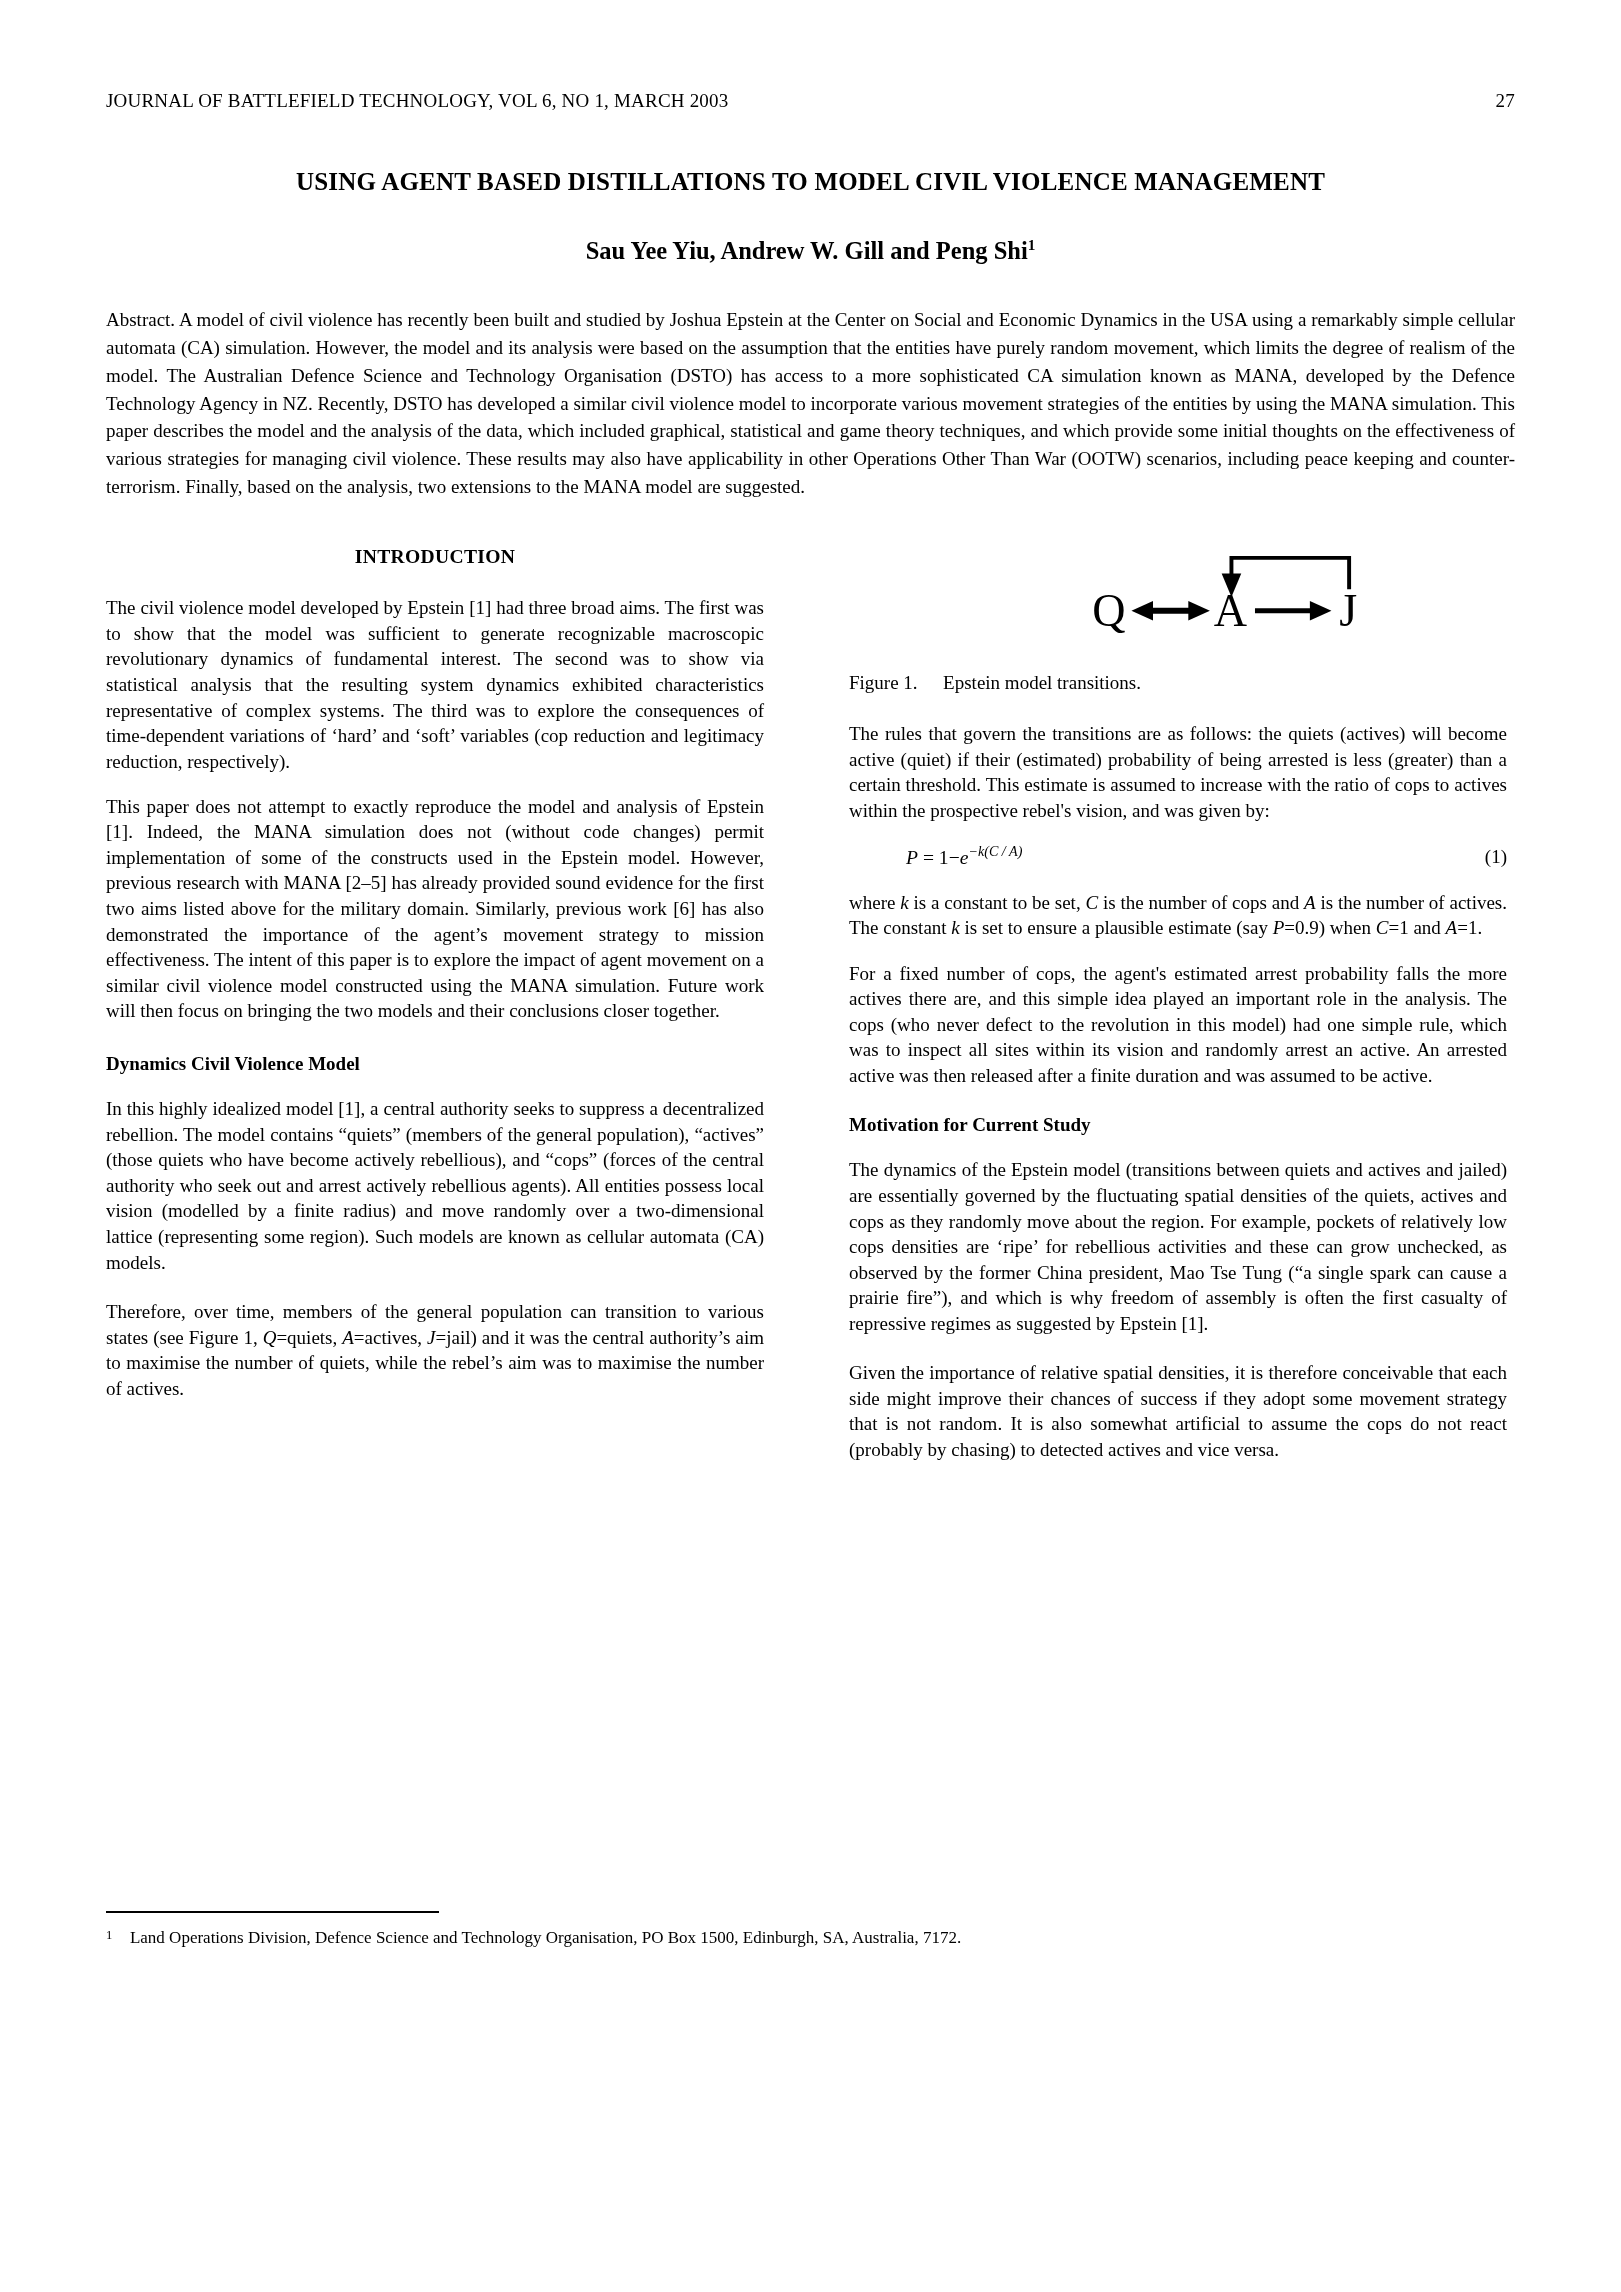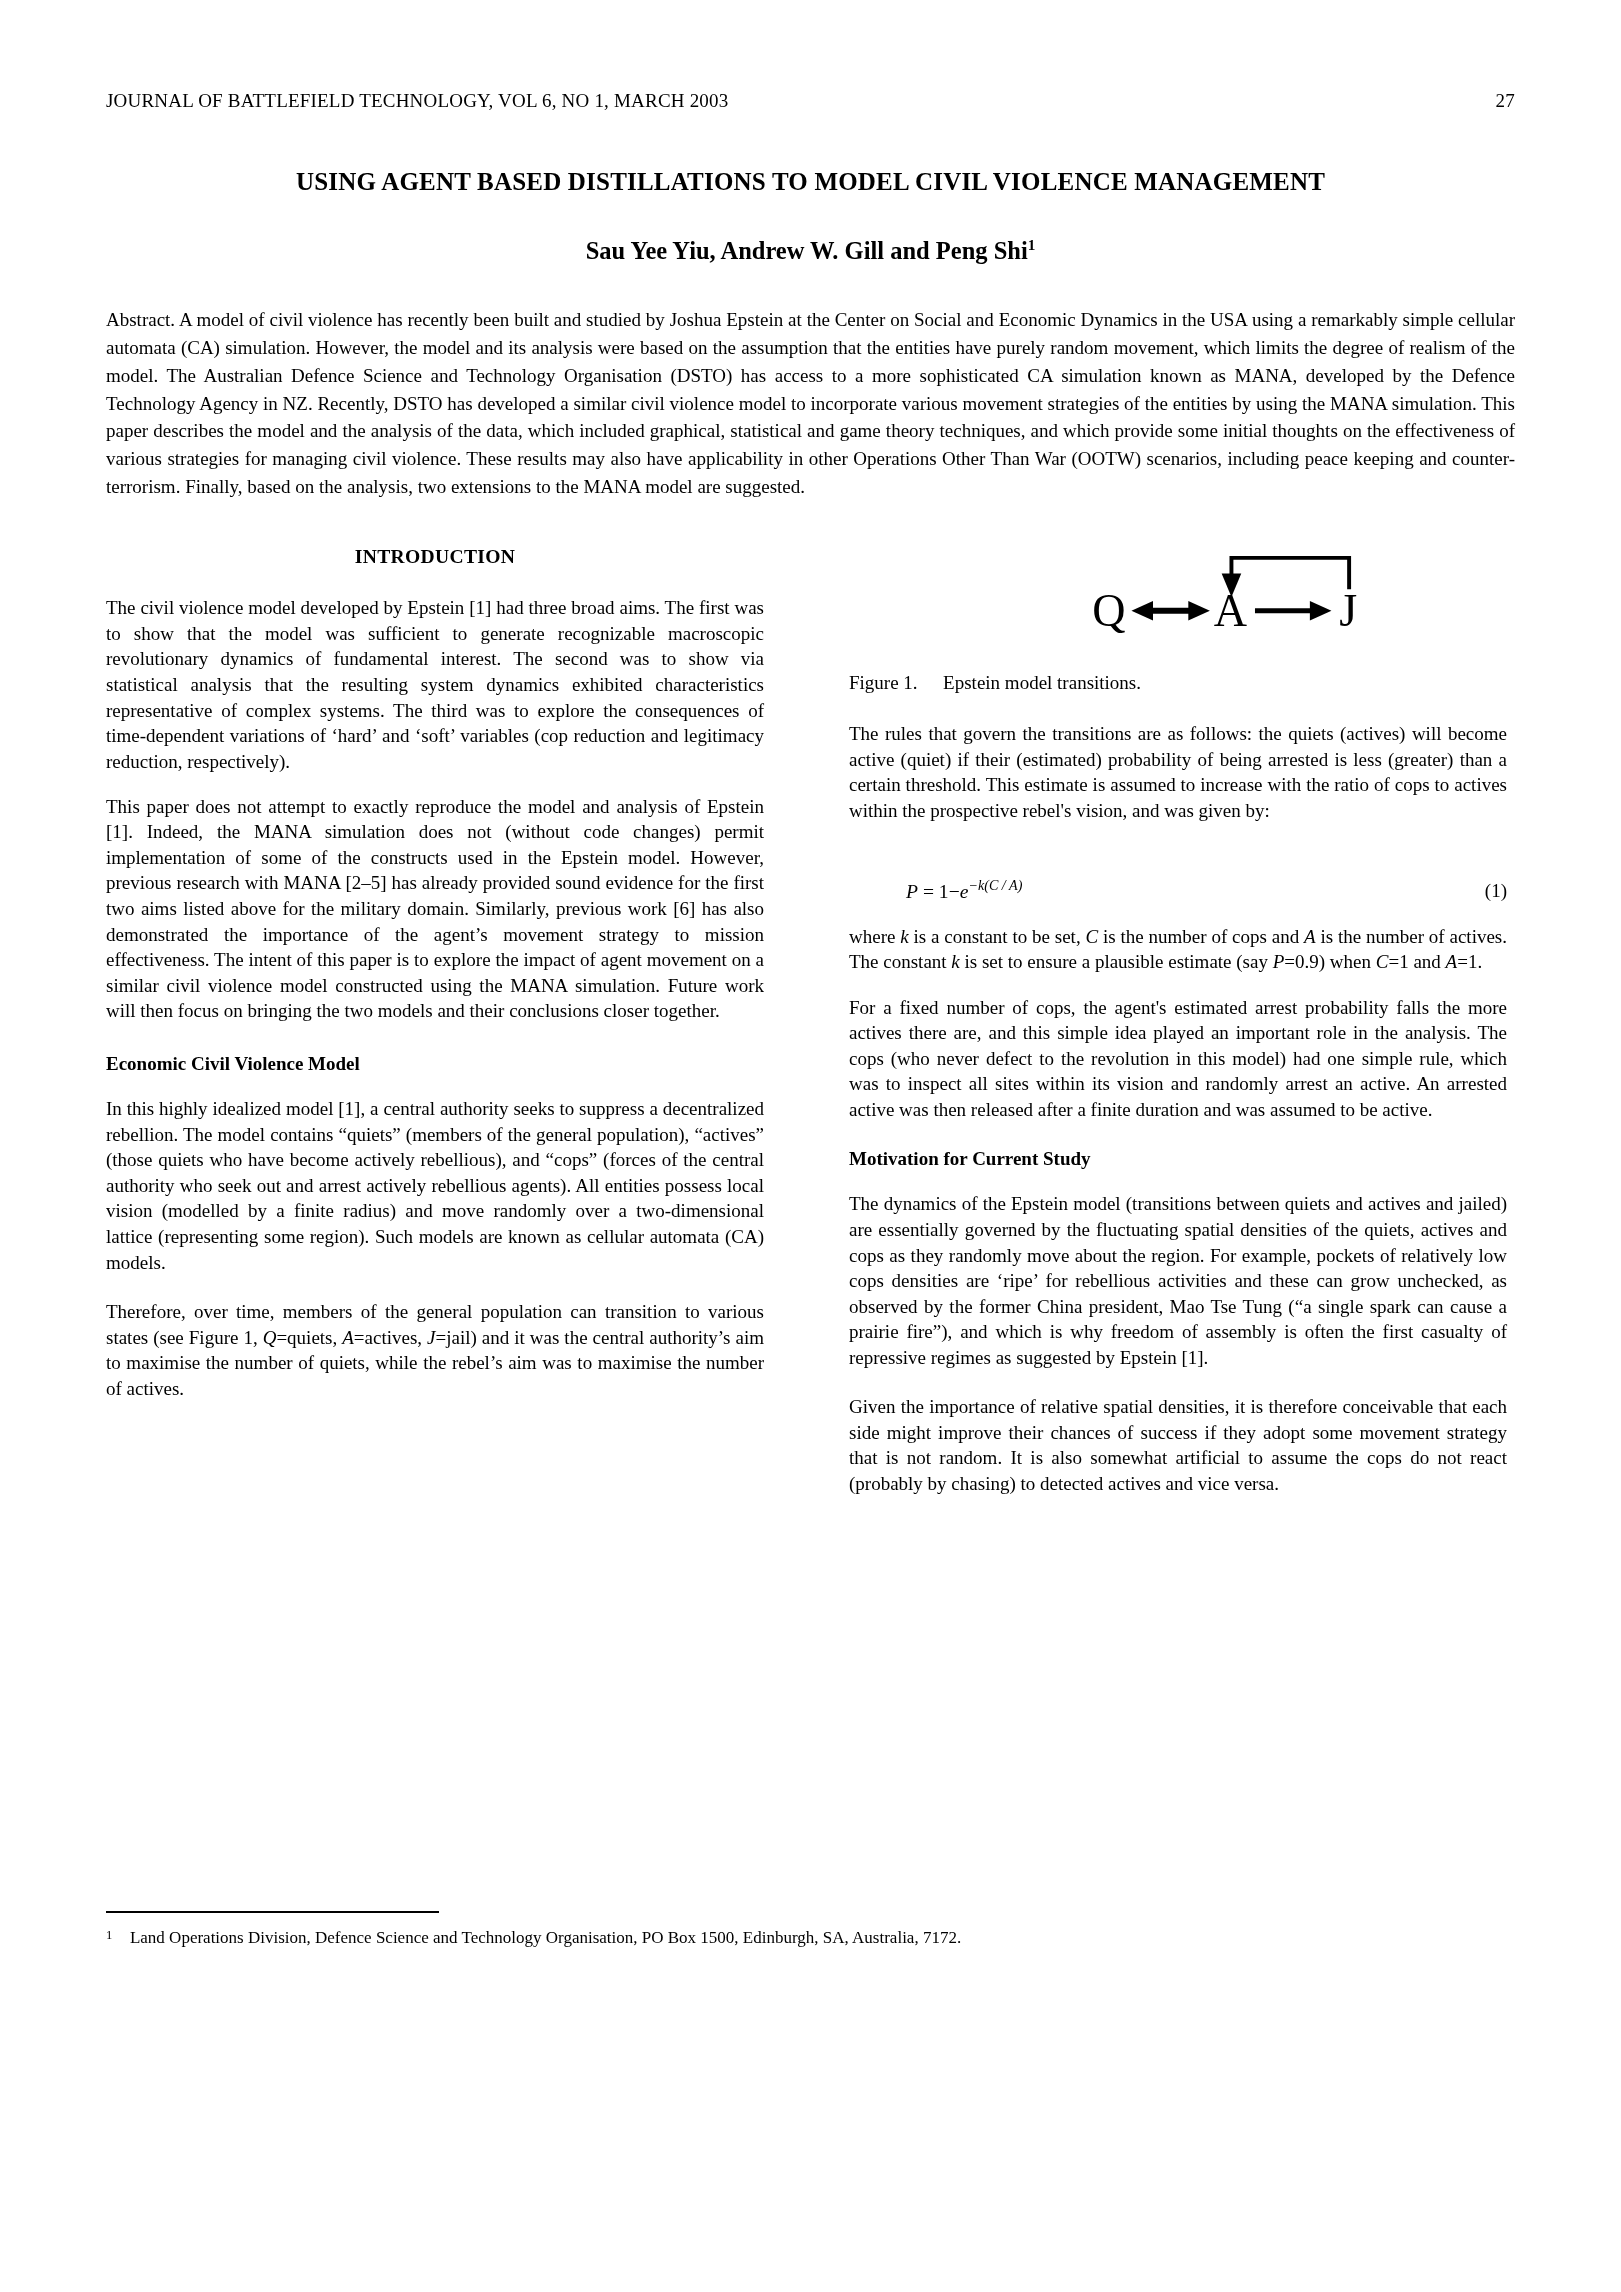--- a/index.html
+++ b/index.html
@@ -114,21 +114,20 @@
   .equation-row {
     display: flex;
     align-items: baseline;
     margin: 13.7px 0 21.6px 0;
     font-size: 19.6px;
   }
   .equation-body {
     flex: 1 1 auto;
     padding-left: 57px;
     font-family: "Liberation Serif", "DejaVu Serif", serif;
-    margin-top: 34px;
   }
   .equation-body .v { font-style: italic; }
   .equation-body sup { font-size: 0.72em; }
   .equation-number { flex: 0 0 auto; font-size: 19px; }
 
   
   .footnote-area {
     position: absolute;
     left: 106px;
     bottom: 86px;
@@ -176,21 +175,21 @@
 
   <div class="columns">
 
     <div class="col">
 
       <h2 class="section-head">INTRODUCTION</h2>
 
       <p class="body">The civil violence model developed by Epstein [1] had three broad aims. The first was to show that the model was sufficient to generate recognizable macroscopic revolutionary dynamics of fundamental interest. The second was to show via statistical analysis that the resulting system dynamics exhibited characteristics representative of complex systems. The third was to explore the consequences of time-dependent variations of ‘hard’ and ‘soft’ variables (cop reduction and legitimacy reduction, respectively).</p>
       <p class="body">This paper does not attempt to exactly reproduce the model and analysis of Epstein [1]. Indeed, the MANA simulation does not (without code changes) permit implementation of some of the constructs used in the Epstein model. However, previous research with MANA [2–5] has already provided sound evidence for the first two aims listed above for the military domain. Similarly, previous work [6] has also demonstrated the importance of the agent’s movement strategy to mission effectiveness. The intent of this paper is to explore the impact of agent movement on a similar civil violence model constructed using the MANA simulation. Future work will then focus on bringing the two models and their conclusions closer together.</p>
 
-      <h3 class="sub-head">Economic Civil Violence Model</h3>
+      <h3 class="sub-head">Dynamics Civil Violence Model</h3>
 
       <p class="body">In this highly idealized model [1], a central authority seeks to suppress a decentralized rebellion. The model contains “quiets” (members of the general population), “actives” (those quiets who have become actively rebellious), and “cops” (forces of the central authority who seek out and arrest actively rebellious agents). All entities possess local vision (modelled by a finite radius) and move randomly over a two-dimensional lattice (representing some region). Such models are known as cellular automata (CA) models.</p>
 
       <p class="body"><span>Therefore, over time, members of the general population can transition to various states (see Figure 1, </span><span class="mathvar">Q</span><span>=quiets, </span><span class="mathvar">A</span><span>=actives, </span><span class="mathvar">J</span><span>=jail) and it was the central authority’s aim to maximise the number of quiets, while the rebel’s aim was to maximise the number of actives.</span></p>
 
     </div>
 
     <div class="col">
 
       <div class="figure-block">

